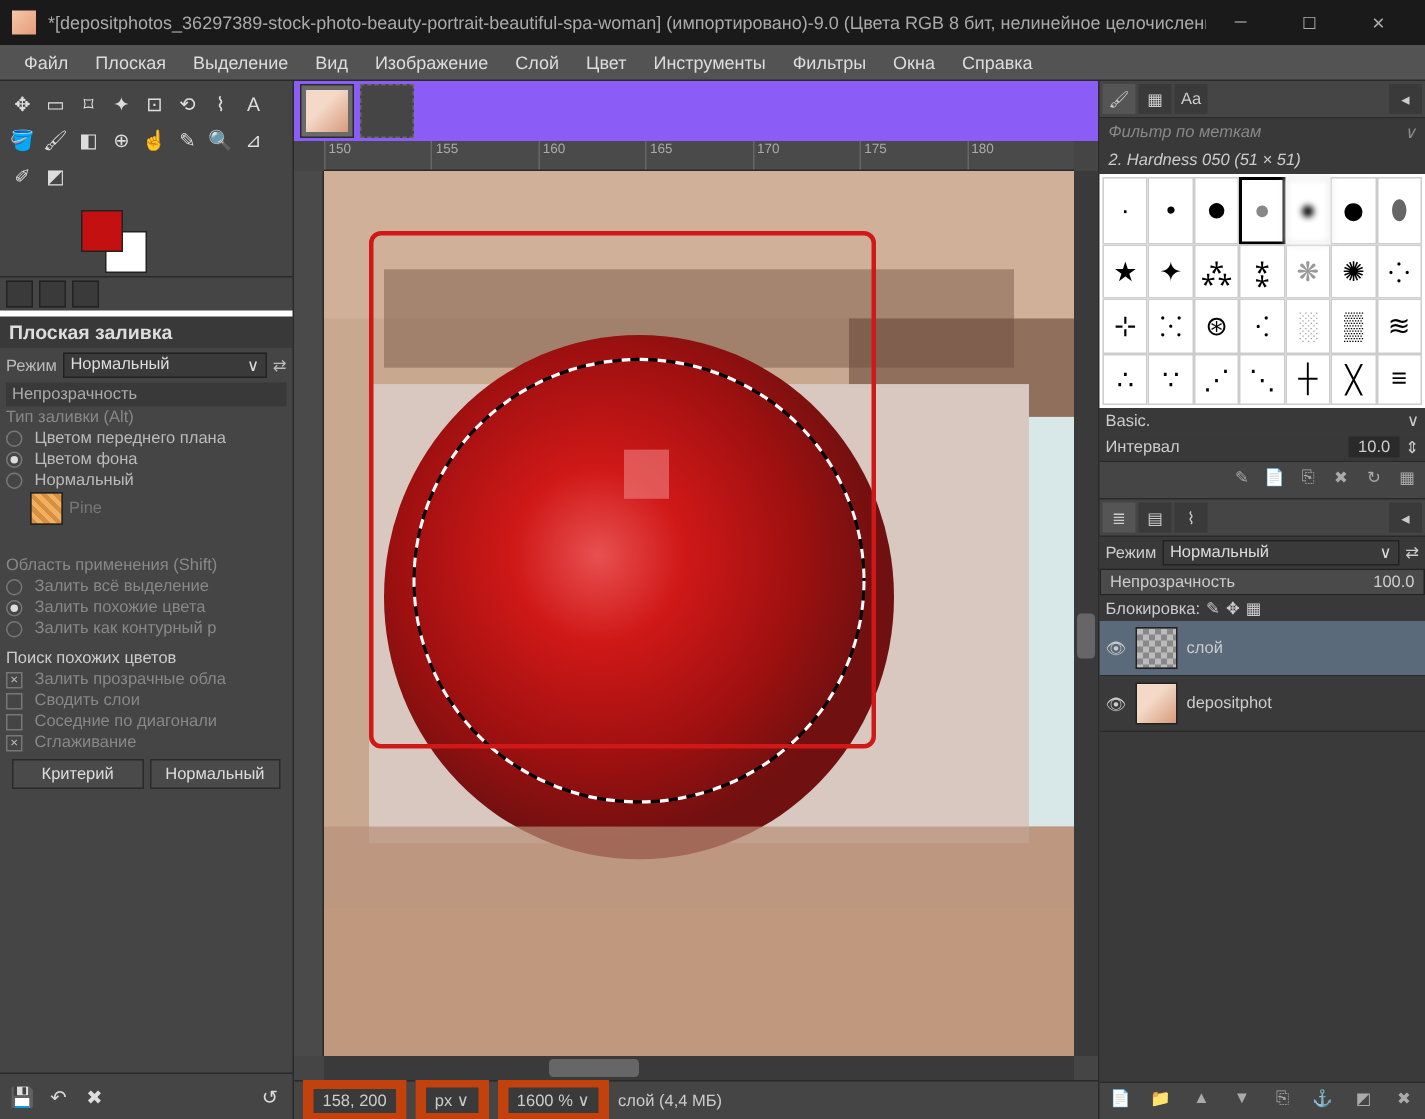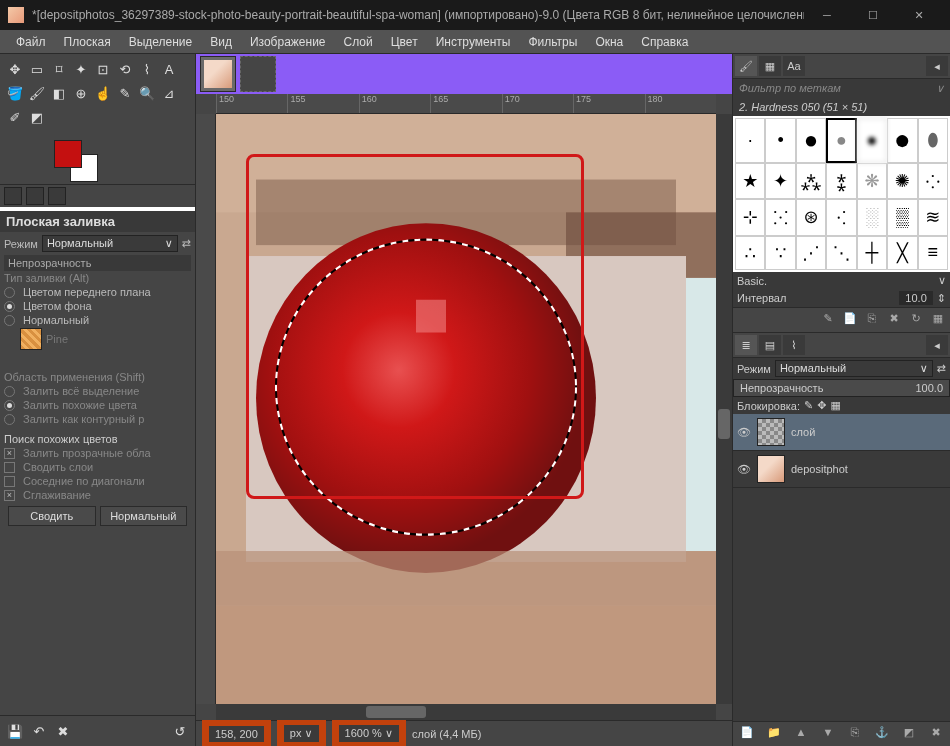--- a/index.html
+++ b/index.html
@@ -192,21 +192,21 @@
         </div>
       <div class="opt-row">
           <span class="check"></span>
           <span style="color:#888">Соседние по диагонали</span>
         </div>
       <div class="opt-row">
           <span class="check">×</span>
           <span style="color:#888">Сглаживание</span>
         </div>
       <div class="btn-row">
-        <button>Сводить</button>
+        <button>Критерий</button>
         <button>Нормальный</button>
       </div>
     </div>
     <div class="opt-foot">
       <span class="tool">💾</span>
       <span class="tool">↶</span>
       <span class="tool">✖</span>
       <span class="tool" style="margin-left:auto">↺</span>
     </div>
   </div>

